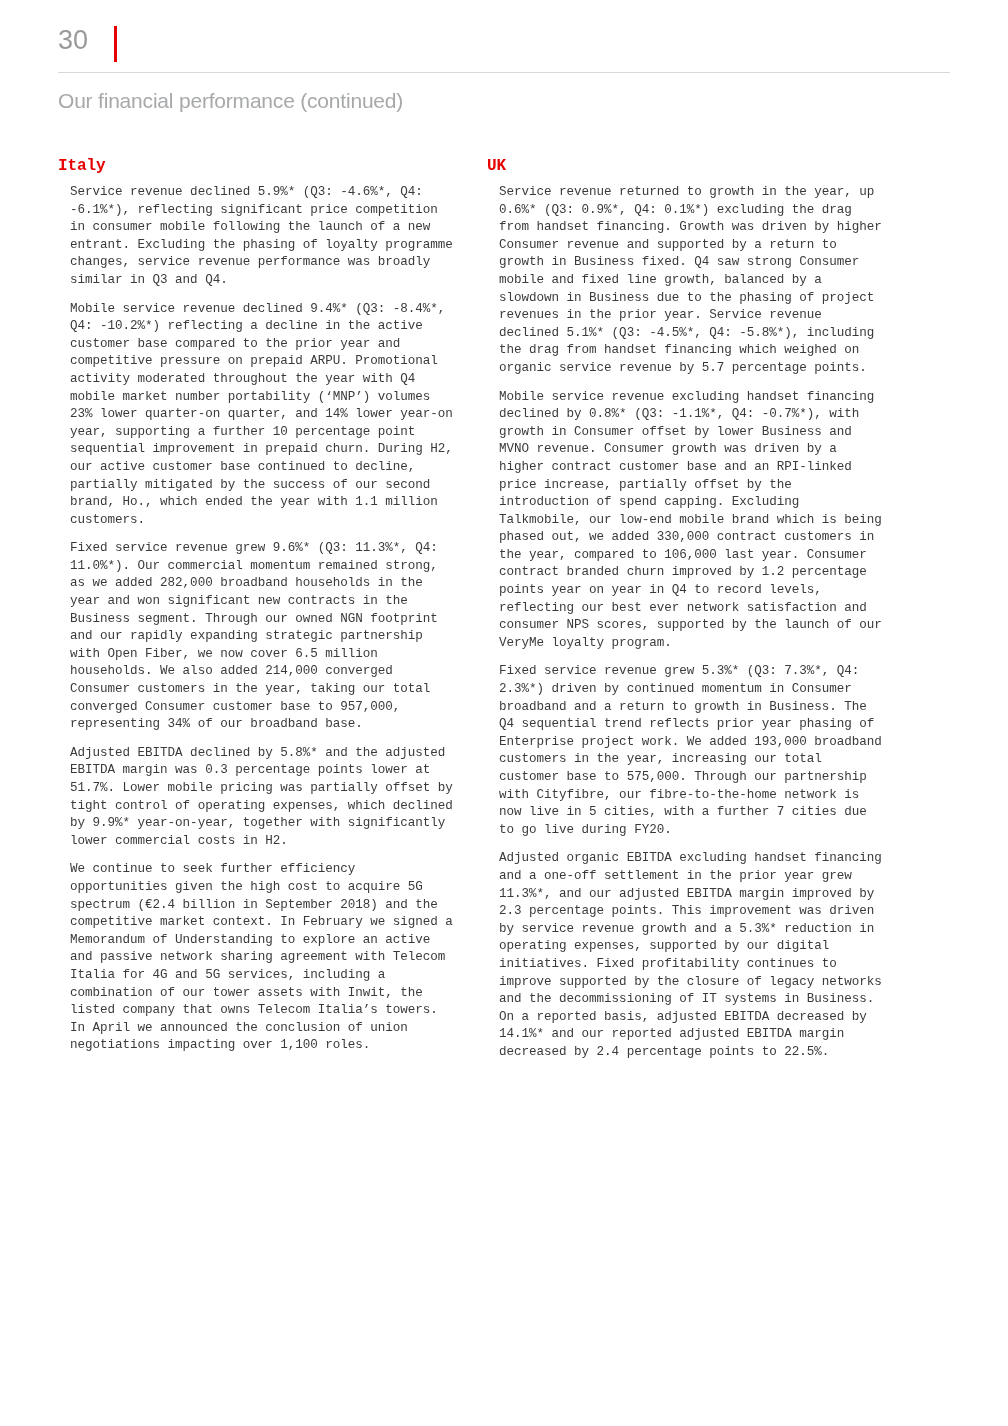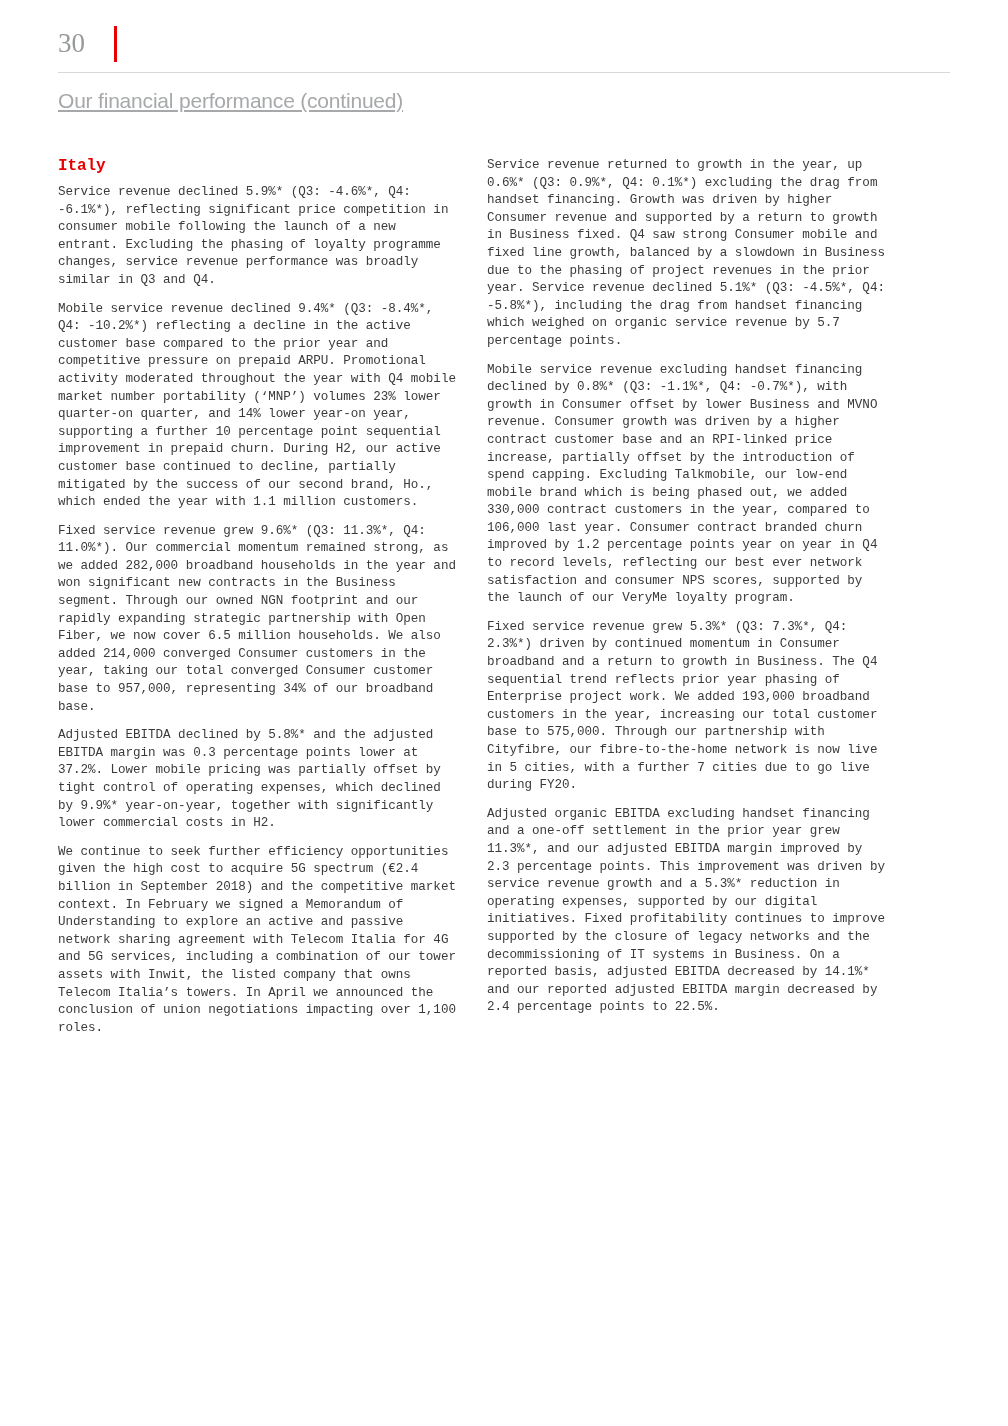--- a/index.html
+++ b/index.html
@@ -13,23 +13,22 @@
   }
   .page {
     position: relative;
     width: 1008px;
     height: 1426px;
     background: #ffffff;
     overflow: hidden;
   }
   .page-header {
     display: flex;
-    align-items: center;
+    align-items: flex-start;
     padding: 26px 58px 0 58px;
-    font-family: Liberation Serif, serif;
   }
   .page-number {
     font-size: 27px;
     line-height: 1.1;
     color: #97999b;
     min-width: 38px;
   }
   .red-divider {
     width: 3px;
     height: 36px;
@@ -55,38 +54,37 @@
     border-top: 1px solid #d8d8d8;
     margin: 10px 58px 0 58px;
     height: 0;
   }
   .section-title {
     margin: 16px 58px 0 58px;
     font-size: 21px;
     font-weight: normal;
     color: #a6a8aa;
     letter-spacing: -0.2px;
-    text-decoration: underline;
   }
   .columns {
     display: flex;
     gap: 30px;
     margin: 44px 58px 0 58px;
     font-family: Liberation Mono, monospace;
   }
   .col { width: 399px; flex: 0 0 auto; }
   .col-heading {
     margin: 0 0 9px 0;
     font-size: 16px;
     font-weight: bold;
     color: #e60000;
     letter-spacing: -0.1px;
   }
   .col p {
-    margin: 0 0 11px 0;
+    margin: 0 0 11px 12px;
     font-size: 12.6px;
     line-height: 17.6px;
     color: #3a3a39;
     letter-spacing: -0.05px;
   }
 </style>
 </head>
 <body>
 
 <div class="page">
@@ -100,25 +98,26 @@
 
   <h1 class="section-title">Our financial performance (continued)</h1>
 
   <main class="columns">
 
     <section class="col">
       <h2 class="col-heading">Italy</h2>
       <p>Service revenue declined 5.9%* (Q3: -4.6%*, Q4: -6.1%*), reflecting significant price competition in consumer mobile following the launch of a new entrant. Excluding the phasing of loyalty programme changes, service revenue performance was broadly similar in Q3 and Q4.</p>
       <p>Mobile service revenue declined 9.4%* (Q3: -8.4%*, Q4: -10.2%*) reflecting a decline in the active customer base compared to the prior year and competitive pressure on prepaid ARPU. Promotional activity moderated throughout the year with Q4 mobile market number portability (‘MNP’) volumes 23% lower quarter-on quarter, and 14% lower year-on year, supporting a further 10 percentage point sequential improvement in prepaid churn. During H2, our active customer base continued to decline, partially mitigated by the success of our second brand, Ho., which ended the year with 1.1 million customers.</p>
       <p>Fixed service revenue grew 9.6%* (Q3: 11.3%*, Q4: 11.0%*). Our commercial momentum remained strong, as we added 282,000 broadband households in the year and won significant new contracts in the Business segment. Through our owned NGN footprint and our rapidly expanding strategic partnership with Open Fiber, we now cover 6.5 million households. We also added 214,000 converged Consumer customers in the year, taking our total converged Consumer customer base to 957,000, representing 34% of our broadband base.</p>
-      <p>Adjusted EBITDA declined by 5.8%* and the adjusted EBITDA margin was 0.3 percentage points lower at 37.2%. Lower mobile pricing was partially offset by tight control of operating expenses, which declined by 9.9%* year-on-year, together with significantly lower commercial costs in H2.</p>
+      <p>Adjusted EBITDA declined by 5.8%* and the adjusted EBITDA margin was 0.3 percentage points lower at 51.7%. Lower mobile pricing was partially offset by tight control of operating expenses, which declined by 9.9%* year-on-year, together with significantly lower commercial costs in H2.</p>
       <p>We continue to seek further efficiency opportunities given the high cost to acquire 5G spectrum (€2.4 billion in September 2018) and the competitive market context. In February we signed a Memorandum of Understanding to explore an active and passive network sharing agreement with Telecom Italia for 4G and 5G services, including a combination of our tower assets with Inwit, the listed company that owns Telecom Italia’s towers. In April we announced the conclusion of union negotiations impacting over 1,100 roles.</p>
     </section>
 
     <section class="col">
+      <h2 class="col-heading">UK</h2>
       <p>Service revenue returned to growth in the year, up 0.6%* (Q3: 0.9%*, Q4: 0.1%*) excluding the drag from handset financing. Growth was driven by higher Consumer revenue and supported by a return to growth in Business fixed. Q4 saw strong Consumer mobile and fixed line growth, balanced by a slowdown in Business due to the phasing of project revenues in the prior year. Service revenue declined 5.1%* (Q3: -4.5%*, Q4: -5.8%*), including the drag from handset financing which weighed on organic service revenue by 5.7 percentage points.</p>
       <p>Mobile service revenue excluding handset financing declined by 0.8%* (Q3: -1.1%*, Q4: -0.7%*), with growth in Consumer offset by lower Business and MVNO revenue. Consumer growth was driven by a higher contract customer base and an RPI-linked price increase, partially offset by the introduction of spend capping. Excluding Talkmobile, our low-end mobile brand which is being phased out, we added 330,000 contract customers in the year, compared to 106,000 last year. Consumer contract branded churn improved by 1.2 percentage points year on year in Q4 to record levels, reflecting our best ever network satisfaction and consumer NPS scores, supported by the launch of our VeryMe loyalty program.</p>
       <p>Fixed service revenue grew 5.3%* (Q3: 7.3%*, Q4: 2.3%*) driven by continued momentum in Consumer broadband and a return to growth in Business. The Q4 sequential trend reflects prior year phasing of Enterprise project work. We added 193,000 broadband customers in the year, increasing our total customer base to 575,000. Through our partnership with Cityfibre, our fibre-to-the-home network is now live in 5 cities, with a further 7 cities due to go live during FY20.</p>
       <p>Adjusted organic EBITDA excluding handset financing and a one-off settlement in the prior year grew 11.3%*, and our adjusted EBITDA margin improved by 2.3 percentage points. This improvement was driven by service revenue growth and a 5.3%* reduction in operating expenses, supported by our digital initiatives. Fixed profitability continues to improve supported by the closure of legacy networks and the decommissioning of IT systems in Business. On a reported basis, adjusted EBITDA decreased by 14.1%* and our reported adjusted EBITDA margin decreased by 2.4 percentage points to 22.5%.</p>
     </section>
 
   </main>
 
 </div>
 

